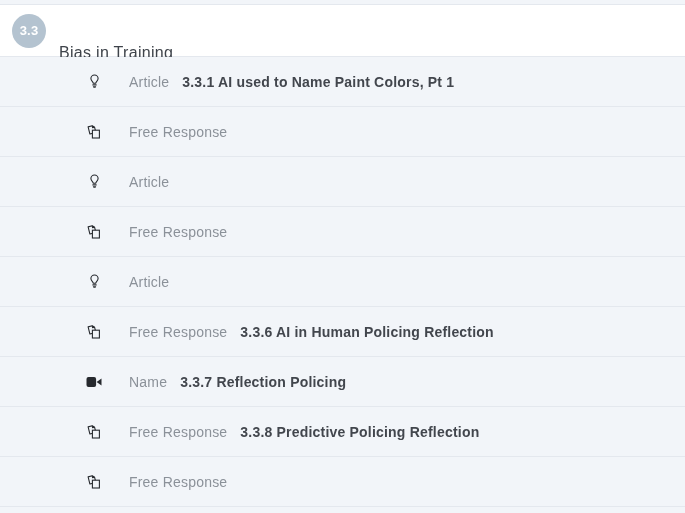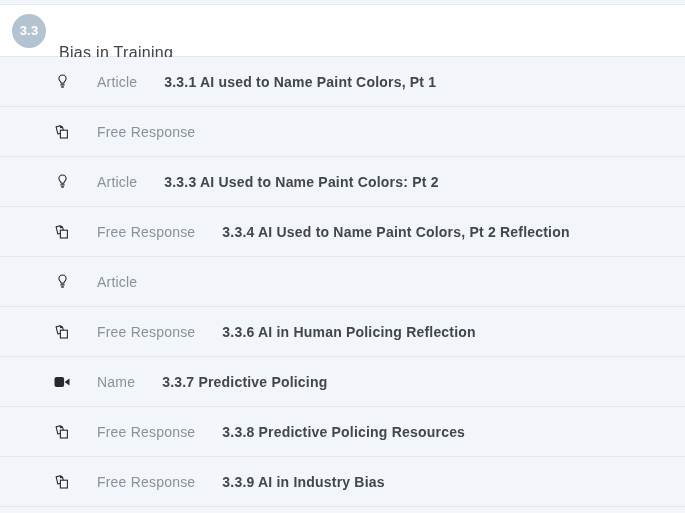--- a/index.html
+++ b/index.html
@@ -56,21 +56,21 @@
   }
   .lesson-list {
     flex: 1 1 auto;
     background: var(--row-bg, #f2f5f9);
   }
   .lesson-row {
     height: 50px;
     border-bottom: 1px solid var(--divider, #e4e8ee);
     display: flex;
     align-items: center;
-    padding-left: 53px;
+    padding-left: 85px;
     cursor: pointer;
   }
   .icon-box {
     width: 18px;
     height: 18px;
     margin-right: 26px;
     display: flex;
     align-items: center;
     justify-content: center;
     flex: 0 0 auto;
@@ -83,21 +83,20 @@
     letter-spacing: 0.2px;
     margin-right: 13px;
     white-space: nowrap;
   }
   .lesson-title {
     font-size: 14px;
     font-weight: bold;
     color: var(--lesson-title-text, #42464d);
     letter-spacing: 0.2px;
     white-space: nowrap;
-    margin-left: 14px;
   }
 </style>
 </head>
 <body>
 
 <div class="screen">
   <div class="partial-row-top"></div>
 
   <div class="section-header">
     <div class="badge">3.3</div>
@@ -136,37 +135,35 @@
   <div class="lesson-row">
     <span class="icon-box">
       <svg class="icon icon-lightbulb visible" width="11" height="15" viewBox="0 0 11 15">
         <path d="M5.5 1 a3.6 3.6 0 0 1 3.6 3.6 c0 1.4 -0.8 2.2 -1.5 3 c-0.45 0.5 -0.8 1 -0.9 1.6 h-2.4 c-0.1 -0.6 -0.45 -1.1 -0.9 -1.6 c-0.7 -0.8 -1.5 -1.6 -1.5 -3 A3.6 3.6 0 0 1 5.5 1 Z" fill="none" style="stroke: var(--icon-color, #26292e);" stroke-width="1.1"></path>
         <rect x="3.3" y="10.2" width="4.4" height="1.3" rx="0.5" style="fill: var(--icon-color, #26292e);"></rect>
         <path d="M3.8 12.2 h3.4 l-0.7 1.5 h-2 Z" style="fill: var(--icon-color, #26292e);"></path>
       </svg>
 
     </span>
     <span class="type-label">Article</span>
-    <span class="lesson-title">3.3.3 AI Used to Name Paint Colors: Pt 2</span>
-  </div>
-
-  <div class="lesson-row">
-    <span class="icon-box">
-
-      <svg class="icon icon-pages visible" width="16" height="16" viewBox="0 0 16 16">
-        <g transform="rotate(-14 6 6)">
-          <path d="M3 2 h4.2 l2 2 v5.4 h-6.2 Z" style="fill: var(--row-bg, #f2f5f9); stroke: var(--icon-color, #26292e);" stroke-width="1.1" stroke-linejoin="round"></path>
-          <path d="M7.2 2 v2 h2" fill="none" style="stroke: var(--icon-color, #26292e);" stroke-width="1.1" stroke-linejoin="round"></path>
-        </g>
-        <rect x="6.4" y="6.2" width="7" height="7.8" style="fill: var(--row-bg, #f2f5f9); stroke: var(--icon-color, #26292e);" stroke-width="1.1"></rect>
-      </svg>
-
-    </span>
-    <span class="type-label">Free Response</span>
-    <span class="lesson-title">3.3.4 AI Used to Name Paint Colors, Pt 2 Reflection</span>
+  </div>
+
+  <div class="lesson-row">
+    <span class="icon-box">
+
+      <svg class="icon icon-pages visible" width="16" height="16" viewBox="0 0 16 16">
+        <g transform="rotate(-14 6 6)">
+          <path d="M3 2 h4.2 l2 2 v5.4 h-6.2 Z" style="fill: var(--row-bg, #f2f5f9); stroke: var(--icon-color, #26292e);" stroke-width="1.1" stroke-linejoin="round"></path>
+          <path d="M7.2 2 v2 h2" fill="none" style="stroke: var(--icon-color, #26292e);" stroke-width="1.1" stroke-linejoin="round"></path>
+        </g>
+        <rect x="6.4" y="6.2" width="7" height="7.8" style="fill: var(--row-bg, #f2f5f9); stroke: var(--icon-color, #26292e);" stroke-width="1.1"></rect>
+      </svg>
+
+    </span>
+    <span class="type-label">Free Response</span>
   </div>
 
   <div class="lesson-row">
     <span class="icon-box">
       <svg class="icon icon-lightbulb visible" width="11" height="15" viewBox="0 0 11 15">
         <path d="M5.5 1 a3.6 3.6 0 0 1 3.6 3.6 c0 1.4 -0.8 2.2 -1.5 3 c-0.45 0.5 -0.8 1 -0.9 1.6 h-2.4 c-0.1 -0.6 -0.45 -1.1 -0.9 -1.6 c-0.7 -0.8 -1.5 -1.6 -1.5 -3 A3.6 3.6 0 0 1 5.5 1 Z" fill="none" style="stroke: var(--icon-color, #26292e);" stroke-width="1.1"></path>
         <rect x="3.3" y="10.2" width="4.4" height="1.3" rx="0.5" style="fill: var(--icon-color, #26292e);"></rect>
         <path d="M3.8 12.2 h3.4 l-0.7 1.5 h-2 Z" style="fill: var(--icon-color, #26292e);"></path>
       </svg>
 
@@ -192,48 +189,47 @@
 
   <div class="lesson-row">
     <span class="icon-box">
 
       <svg class="icon icon-video visible" width="16" height="12" viewBox="0 0 16 12">
         <rect x="0.5" y="1" width="9.6" height="10" rx="2" style="fill: var(--icon-color, #26292e);"></rect>
         <path d="M15.5 2.4 v7.2 L10.6 6 Z" style="fill: var(--icon-color, #26292e);"></path>
       </svg>
     </span>
     <span class="type-label">Name</span>
-    <span class="lesson-title">3.3.7 Predictive Policing</span>
-  </div>
-
-  <div class="lesson-row">
-    <span class="icon-box">
-
-      <svg class="icon icon-pages visible" width="16" height="16" viewBox="0 0 16 16">
-        <g transform="rotate(-14 6 6)">
-          <path d="M3 2 h4.2 l2 2 v5.4 h-6.2 Z" style="fill: var(--row-bg, #f2f5f9); stroke: var(--icon-color, #26292e);" stroke-width="1.1" stroke-linejoin="round"></path>
-          <path d="M7.2 2 v2 h2" fill="none" style="stroke: var(--icon-color, #26292e);" stroke-width="1.1" stroke-linejoin="round"></path>
-        </g>
-        <rect x="6.4" y="6.2" width="7" height="7.8" style="fill: var(--row-bg, #f2f5f9); stroke: var(--icon-color, #26292e);" stroke-width="1.1"></rect>
-      </svg>
-
-    </span>
-    <span class="type-label">Free Response</span>
-    <span class="lesson-title">3.3.8 Predictive Policing Resources</span>
-  </div>
-
-  <div class="lesson-row">
-    <span class="icon-box">
-
-      <svg class="icon icon-pages visible" width="16" height="16" viewBox="0 0 16 16">
-        <g transform="rotate(-14 6 6)">
-          <path d="M3 2 h4.2 l2 2 v5.4 h-6.2 Z" style="fill: var(--row-bg, #f2f5f9); stroke: var(--icon-color, #26292e);" stroke-width="1.1" stroke-linejoin="round"></path>
-          <path d="M7.2 2 v2 h2" fill="none" style="stroke: var(--icon-color, #26292e);" stroke-width="1.1" stroke-linejoin="round"></path>
-        </g>
-        <rect x="6.4" y="6.2" width="7" height="7.8" style="fill: var(--row-bg, #f2f5f9); stroke: var(--icon-color, #26292e);" stroke-width="1.1"></rect>
-      </svg>
-
-    </span>
-    <span class="type-label">Free Response</span>
-    <span class="lesson-title">3.3.9 AI in Industry Bias</span>
+    <span class="lesson-title">3.3.7 Reflection Policing</span>
+  </div>
+
+  <div class="lesson-row">
+    <span class="icon-box">
+
+      <svg class="icon icon-pages visible" width="16" height="16" viewBox="0 0 16 16">
+        <g transform="rotate(-14 6 6)">
+          <path d="M3 2 h4.2 l2 2 v5.4 h-6.2 Z" style="fill: var(--row-bg, #f2f5f9); stroke: var(--icon-color, #26292e);" stroke-width="1.1" stroke-linejoin="round"></path>
+          <path d="M7.2 2 v2 h2" fill="none" style="stroke: var(--icon-color, #26292e);" stroke-width="1.1" stroke-linejoin="round"></path>
+        </g>
+        <rect x="6.4" y="6.2" width="7" height="7.8" style="fill: var(--row-bg, #f2f5f9); stroke: var(--icon-color, #26292e);" stroke-width="1.1"></rect>
+      </svg>
+
+    </span>
+    <span class="type-label">Free Response</span>
+    <span class="lesson-title">3.3.8 Predictive Policing Reflection</span>
+  </div>
+
+  <div class="lesson-row">
+    <span class="icon-box">
+
+      <svg class="icon icon-pages visible" width="16" height="16" viewBox="0 0 16 16">
+        <g transform="rotate(-14 6 6)">
+          <path d="M3 2 h4.2 l2 2 v5.4 h-6.2 Z" style="fill: var(--row-bg, #f2f5f9); stroke: var(--icon-color, #26292e);" stroke-width="1.1" stroke-linejoin="round"></path>
+          <path d="M7.2 2 v2 h2" fill="none" style="stroke: var(--icon-color, #26292e);" stroke-width="1.1" stroke-linejoin="round"></path>
+        </g>
+        <rect x="6.4" y="6.2" width="7" height="7.8" style="fill: var(--row-bg, #f2f5f9); stroke: var(--icon-color, #26292e);" stroke-width="1.1"></rect>
+      </svg>
+
+    </span>
+    <span class="type-label">Free Response</span>
   </div>
 </div>
 </div>
 
 </body></html>

